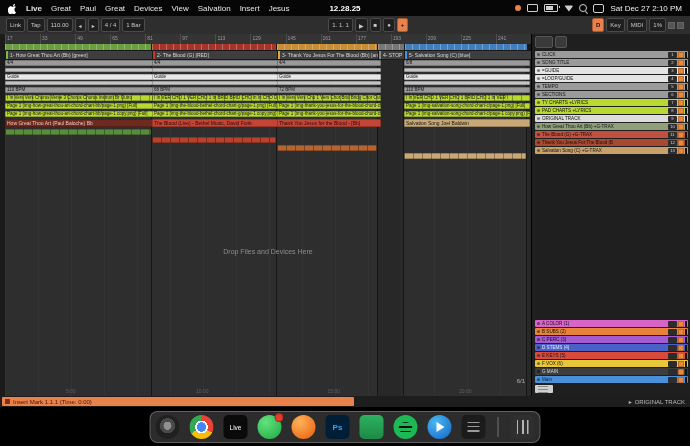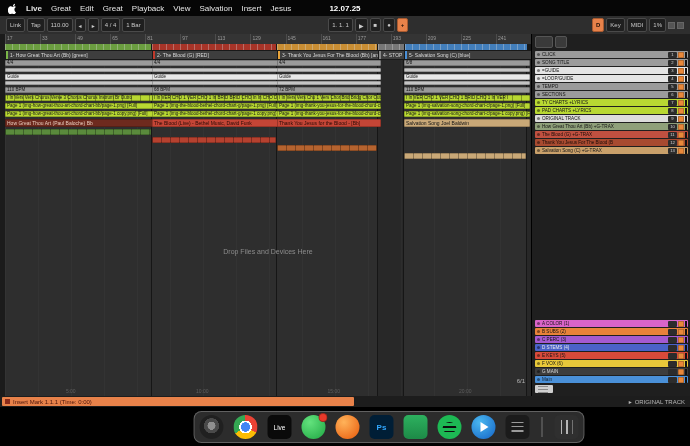--- a/index.html
+++ b/index.html
@@ -70,21 +70,21 @@
   .fbox{width:18px;height:8px;background:#cfcfcf;border-radius:1px;background-image:repeating-linear-gradient(0deg,#8a8a8a 0 1px,transparent 1px 3px);background-size:10px 7px;background-position:3px 1px;background-repeat:no-repeat;}
 
   
   .status{position:absolute;top:396px;left:0;right:0;height:11px;background:#1d1d1d;display:flex;align-items:center;font-size:6px;}
   .smark{height:9px;margin-left:2px;width:346px;display:flex;align-items:center;padding:0 3px;color:#4a140a;border-radius:1px;overflow:hidden;white-space:nowrap;}
   .sdot{width:5px;height:5px;background:#8a2a1a;margin-right:3px;flex:none;}
   .sright{margin-left:auto;color:#b8b8b8;padding-right:5px;display:flex;gap:3px;align-items:center;font-size:6px;}
 
   
   .dockzone{position:absolute;top:407px;left:0;right:0;bottom:0;background:#000;}
-  .dock{position:absolute;left:50%;bottom:3px;transform:translateX(-50%);display:flex;align-items:center;gap:10px;padding:3px 5px;background:rgba(125,125,125,.35);border:1px solid rgba(255,255,255,.25);border-radius:8px;margin-left:44px;}
+  .dock{position:absolute;left:50%;bottom:3px;transform:translateX(-50%);display:flex;align-items:center;gap:10px;padding:3px 5px;background:rgba(125,125,125,.35);border:1px solid rgba(255,255,255,.25);border-radius:8px;}
   .di{width:24px;height:24px;border-radius:5px;position:relative;flex:none;display:flex;align-items:center;justify-content:center;}
   .badge{position:absolute;right:-2px;top:-2px;width:7px;height:7px;background:#e8392a;border-radius:50%;border:1px solid rgba(0,0,0,.3);}
   .dsep{width:1px;height:20px;background:rgba(255,255,255,.35);margin:0 2px;flex:none;}
   .di-knob{border-radius:50%;background:radial-gradient(circle at 50% 45%,#909090 0 22%,#4a4a4a 23% 42%,#202020 43%);}
   .di-chrome{border-radius:50%;background:radial-gradient(circle,#4285f4 0 27%,#fff 28% 37%,rgba(0,0,0,0) 38%),conic-gradient(#ea4335 0 33%,#fbbc05 0 66%,#34a853 0 100%);}
   .di-live{background:#0a0a0a;color:#fff;font-size:6.5px;}
   .di-green{border-radius:50%;background:radial-gradient(circle at 35% 30%,#63e27d,#1fa743);}
   .di-orange{border-radius:50%;background:radial-gradient(circle at 35% 30%,#ffb35a,#e8590a);}
   .di-ps{background:#001e36;color:#31a8ff;font-size:8px;font-weight:bold;}
   .di-greensq{background:linear-gradient(#2db15f,#1d8a47);}
@@ -103,28 +103,37 @@
 <div class="screen">
 
   <div class="menubar">
     <span class="applewrap">
       <svg width="9" height="11" viewBox="0 0 170 200">
           <path fill="#fff" d="M150 70c-20 10-30 30-28 52 2 26 18 40 30 48-8 18-20 36-36 37-14 1-20-8-37-8s-24 8-37 9c-16 1-30-20-38-38C-12 128 2 76 32 62c14-7 30-4 42 3 8 4 20 5 30 0 14-7 32-9 46 5zM95 58c-3-22 14-44 36-46 4 24-18 45-36 46z"></path>
         </svg>
     </span>
     <span class="appname">Live</span>
     <span class="mitem">Great</span>
-    <span class="mitem">Edit</span>
+    <span class="mitem">Paul</span>
     <span class="mitem">Great</span>
-    <span class="mitem">Playback</span>
+    <span class="mitem">Devices</span>
     <span class="mitem">View</span>
     <span class="mitem">Salvation</span>
     <span class="mitem">Insert</span>
     <span class="mitem">Jesus</span>
-    <span class="mb-center">12.07.25</span>
+    <span class="mb-center">12.28.25</span>
+    <span class="mb-right">
+      <span class="mi mi-dot" style="background:#e8824a;"></span>
+      <span class="mi mi-display"></span>
+      <span class="mi mi-batt"></span>
+      <span class="mi mi-wifi"></span>
+      <span class="mi mi-search"></span>
+      <span class="mi mi-cc"></span>
+      <span class="mb-time">Sat Dec 27  2:10 PM</span>
+    </span>
   </div>
 
   <div class="transport">
     <div class="tgroup">
       <span class="tbox">Link</span>
       <span class="tbox">Tap</span>
       <span class="tbox">110.00</span>
       <span class="tbox">◂</span>
       <span class="tbox">▸</span>
       <span class="tbox">4 / 4</span>

